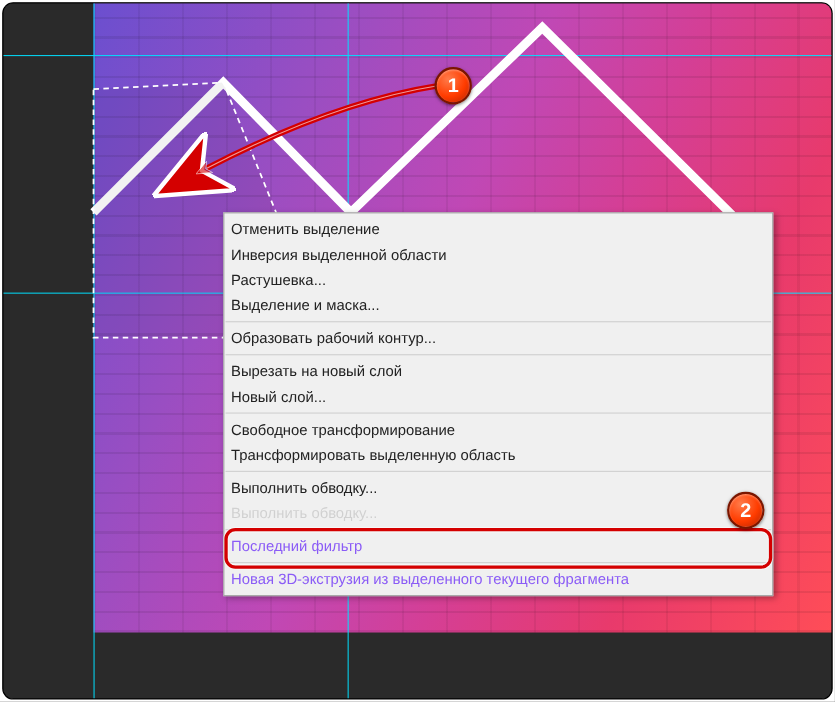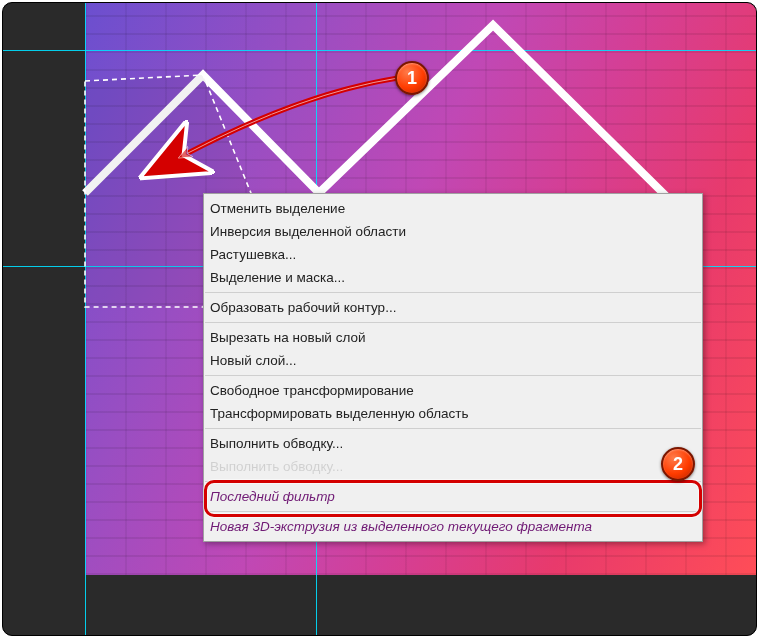--- a/index.html
+++ b/index.html
@@ -35,21 +35,21 @@
     box-shadow: 2px 2px 6px rgba(0,0,0,0.35);
     font-size: 13.5px;
     color: #222;
     padding: 3px 0;
   }
   .context-menu .item {
     padding: 4px 6px;
     cursor: default;
     white-space: nowrap;
   }
-  .context-menu .item.disabled { color: #701a75; font-style: italic; }
+  .context-menu .item.disabled { color: #8b5cf6; }
   .context-menu .sep { height: 1px; margin: 3px 1px; background: #cfcfcf; }
 
   
   .highlight-box {
     position: absolute;
     left: 201px; top: 477px;
     width: 498px; height: 37px;
     border: 3px solid #d40000;
     border-radius: 10px;
     box-shadow: 0 0 0 1px rgba(255,255,255,0.5), inset 0 0 0 1px rgba(255,255,255,0.5);

